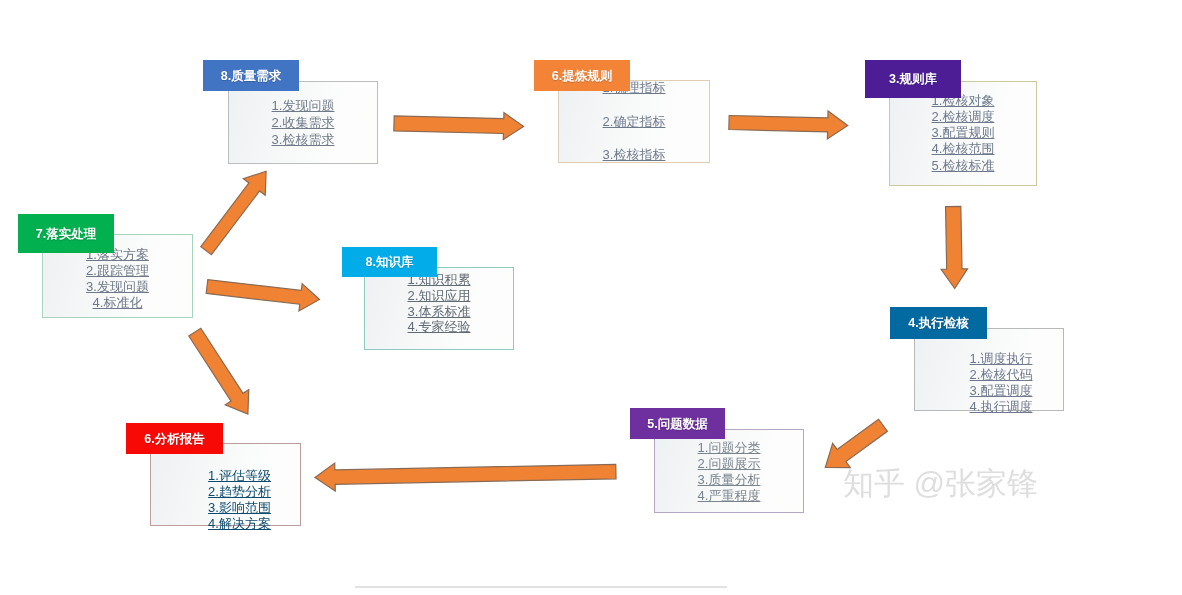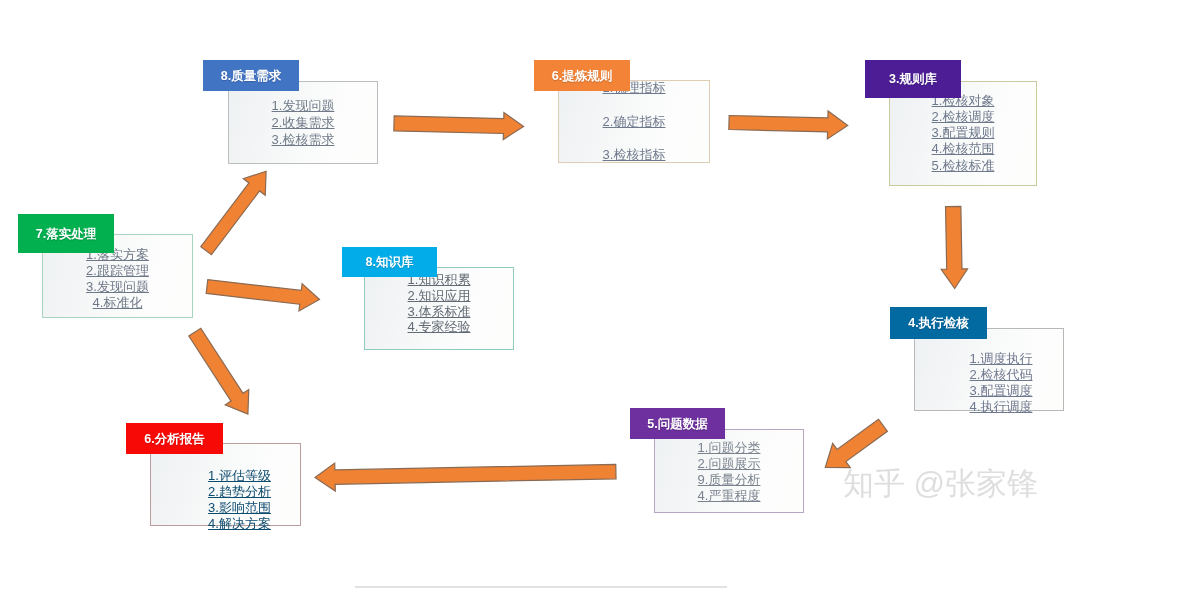--- a/index.html
+++ b/index.html
@@ -75,21 +75,21 @@
       <li>3.配置调度</li>
       <li>4.执行调度</li>
     </ul>
     <div class="node-head" style="left:890px;top:307px;width:97px;height:32px;background:#0369a1;">4.执行检核</div>
   </div>
   <div class="node">
     <div class="node-body" style="left:654px;top:429px;width:150px;height:84px;border:1px solid #b6a6c4;"></div>
     <ul class="node-items" style="left:654px;top:430.2px;width:150px;height:84px;color:#7a838e;line-height:15.9px;margin:0;padding:0;list-style:none;">
       <li>1.问题分类</li>
       <li>2.问题展示</li>
-      <li>9.质量分析</li>
+      <li>3.质量分析</li>
       <li>4.严重程度</li>
     </ul>
     <div class="node-head" style="left:630px;top:408px;width:95px;height:31px;background:#6e309e;">5.问题数据</div>
   </div>
   <div class="node">
     <div class="node-body" style="left:150px;top:443px;width:151px;height:83px;border:1px solid #bb9d9d;"></div>
     <ul class="node-items" style="left:152px;top:446.3px;width:151px;height:83px;color:#0c4a6e;line-height:16.1px;margin:12px;padding:0;list-style:none;">
       <li>1.评估等级</li>
       <li>2.趋势分析</li>
       <li>3.影响范围</li>

